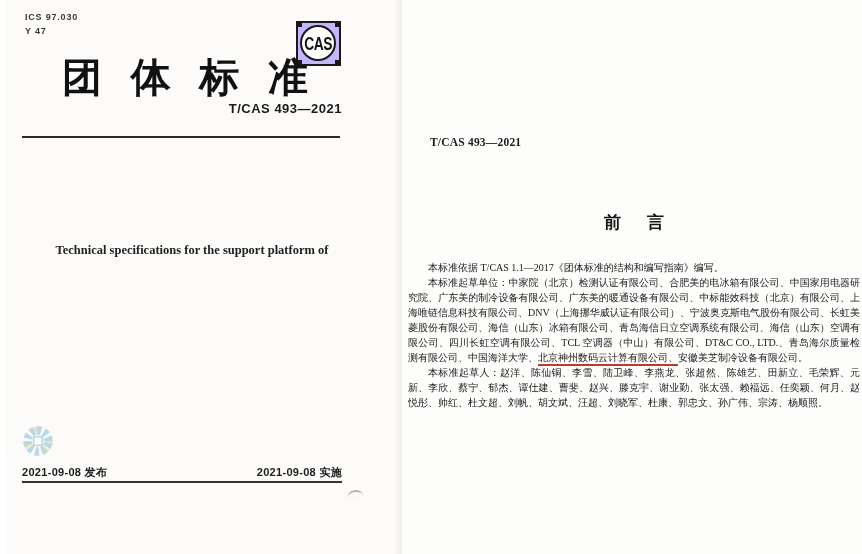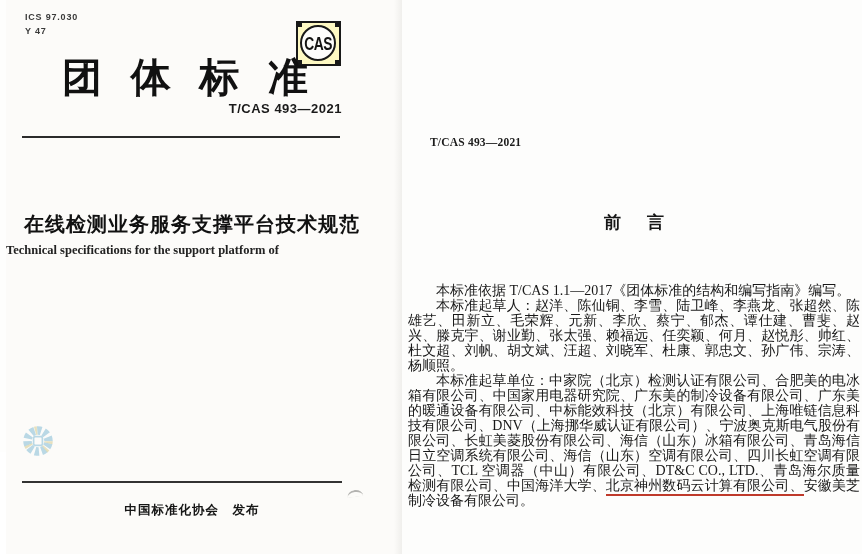--- a/index.html
+++ b/index.html
@@ -17,21 +17,21 @@
     position: absolute; left: 394px; top: 0; width: 26px; height: 554px;
     background: linear-gradient(90deg, rgba(255,255,255,0) 0%, rgba(140,140,132,0.16) 45%, rgba(255,255,255,0) 100%);
   }
   .ics-block {
     position: absolute; left: 19px; top: 10px;
     font-family: "Liberation Sans", sans-serif; font-weight: 700;
     font-size: 9px; letter-spacing: 0.8px; color: #3a3a3a; line-height: 14px;
   }
   .cas-logo {
     position: absolute; left: 290px; top: 21px; width: 45px; height: 45px;
-    border: 2.5px solid #191919; background: #fef9c3;
+    border: 2.5px solid #191919; background: #c4b5fd;
   }
   .cas-logo .circle {
     position: absolute; left: 2px; top: 2px; width: 36px; height: 36px;
     border: 2px solid #191919; border-radius: 50%;
     display: flex; align-items: center; justify-content: center;
     background: #fdfdfc;
   }
   .cas-logo .cas-text {
     font-family: "Liberation Sans", sans-serif; font-weight: 700;
     font-size: 15px; letter-spacing: -0.5px; color: #141414;
@@ -59,21 +59,21 @@
     background: #2b2b2b;
   }
   .doc-title-zh {
     position: absolute; left: 0; top: 211px; width: 372px;
     text-align: center;
     font-family: "Liberation Sans", sans-serif; font-weight: 700;
     font-size: 20px; letter-spacing: 1px; color: #111;
   }
   .doc-title-en {
     position: absolute; left: 0; top: 242px; width: 372px;
-    text-align: left;
+    text-align: center;
     font-family: "Liberation Serif", serif; font-weight: 600;
     font-size: 12.5px; line-height: 17.5px; color: #222;
   }
   .stamp { position: absolute; left: 16px; top: 426px; width: 32px; height: 32px; opacity: 0.9; }
   .dates-row {
     position: absolute; left: 16px; top: 465px; width: 320px;
     display: flex; justify-content: space-between;
     font-family: "Liberation Sans", sans-serif; font-weight: 700;
     font-size: 11px; color: #1d1d1d; letter-spacing: 0.3px;
   }
@@ -102,23 +102,22 @@
   }
   .fw-title {
     position: absolute; left: 6px; top: 211px; width: 452px;
     display: flex; justify-content: center; gap: 26px;
     font-family: "Liberation Sans", sans-serif; font-weight: 700;
     font-size: 17px; color: #161616;
   }
   .fw-body {
     position: absolute; left: 6px; top: 260px; width: 452px;
     font-family: "Liberation Serif", serif;
-    font-size: 14px; line-height: 15px; color: #181818;
+    font-size: 10px; line-height: 15px; color: #181818;
     text-align: justify;
-    margin-top: 23px;
   }
   .fw-body p { text-indent: 2em; margin: 0; }
   .red-underline {
     border-bottom: 2px solid #bf3a2b;
     padding-bottom: 0.5px;
   }
 </style>
 </head>
 <body>
 
@@ -145,53 +144,55 @@
       <span>团</span>
       <span>体</span>
       <span>标</span>
       <span>准</span>
     </div>
 
     <div class="std-number-left">T/CAS 493—2021</div>
 
     <div class="cover-rule"></div>
 
-    <div class="doc-title-zh">在线检测业务服务支撑平台技术规范</div>
 
     <div class="doc-title-en">
       <div>Technical specifications for the support platform of</div>
     </div>
 
     <div class="stamp">
       <svg width="32" height="32" viewBox="0 0 32 32">
         <circle cx="16" cy="15" r="10.5" fill="none" stroke="#b3d5e3" stroke-width="8.5" stroke-dasharray="4 2.6" transform="rotate(12 16 15)"></circle>
         <circle cx="16" cy="15" r="10.5" fill="none" stroke="#ded6a8" stroke-width="8.5" stroke-dasharray="2 17.5" transform="rotate(40 16 15)" opacity="0.8"></circle>
         <rect x="11.6" y="10.6" width="8.8" height="8.8" rx="1.6" fill="none" stroke="#b3d5e3" stroke-width="1.7"></rect>
       </svg>
     </div>
 
+    <div class="dates-row">
+      <span>2021-09-08 发布</span>
+      <span>2021-09-08 实施</span>
+    </div>
     <div class="dates-rule"></div>
 
-    <div class="publisher-line">中国标准化协会　发布</div>
 
     <div class="scan-squiggle"></div>
   </div>
 
   <div class="page-divider"></div>
 
   <div class="page-right">
 
     <div class="fw-header">T/CAS 493—2021</div>
 
     <div class="fw-title">
       <span>前</span>
       <span>言</span>
     </div>
 
     <div class="fw-body">
       <p>本标准依据 T/CAS 1.1—2017《团体标准的结构和编写指南》编写。</p>
+      <p><span>本标准起草单位：中家院（北京）检测认证有限公司、合肥美的电冰箱有限公司、中国家用电器研究院、广东美的制冷设备有限公司、广东美的暖通设备有限公司、中标能效科技（北京）有限公司、上海唯链信息科技有限公司、DNV（上海挪华威认证有限公司）、宁波奥克斯电气股份有限公司、长虹美菱股份有限公司、海信（山东）冰箱有限公司、青岛海信日立空调系统有限公司、海信（山东）空调有限公司、四川长虹空调有限公司、TCL 空调器（中山）有限公司、DT&amp;C CO., LTD.、青岛海尔质量检测有限公司、中国海洋大学、</span><span class="red-underline">北京神州数码云计算有限公司、</span><span>安徽美芝制冷设备有限公司。</span></p>
       <p>本标准起草人：赵洋、陈仙铜、李雪、陆卫峰、李燕龙、张超然、陈雄艺、田新立、毛荣辉、元新、李欣、蔡宁、郁杰、谭仕建、曹斐、赵兴、滕克宇、谢业勤、张太强、赖福远、任奕颖、何月、赵悦彤、帅红、杜文超、刘帆、胡文斌、汪超、刘晓军、杜康、郭忠文、孙广伟、宗涛、杨顺照。</p>
-      <p><span>本标准起草单位：中家院（北京）检测认证有限公司、合肥美的电冰箱有限公司、中国家用电器研究院、广东美的制冷设备有限公司、广东美的暖通设备有限公司、中标能效科技（北京）有限公司、上海唯链信息科技有限公司、DNV（上海挪华威认证有限公司）、宁波奥克斯电气股份有限公司、长虹美菱股份有限公司、海信（山东）冰箱有限公司、青岛海信日立空调系统有限公司、海信（山东）空调有限公司、四川长虹空调有限公司、TCL 空调器（中山）有限公司、DT&amp;C CO., LTD.、青岛海尔质量检测有限公司、中国海洋大学、</span><span class="red-underline">北京神州数码云计算有限公司、</span><span>安徽美芝制冷设备有限公司。</span></p>
     </div>
 
   </div>
 
 </div>
 
 </body></html>

